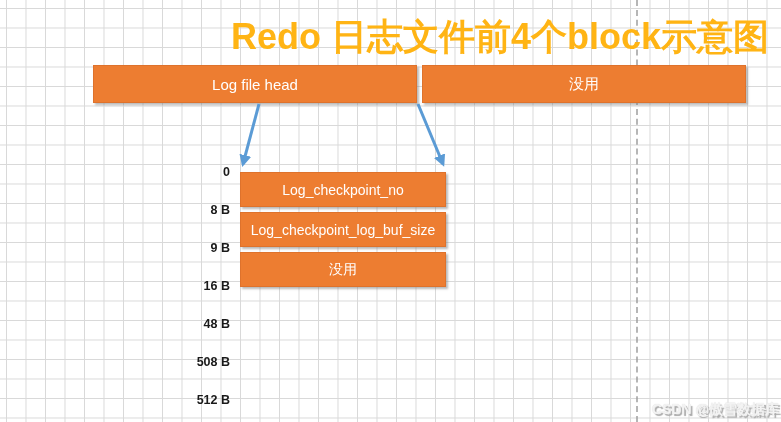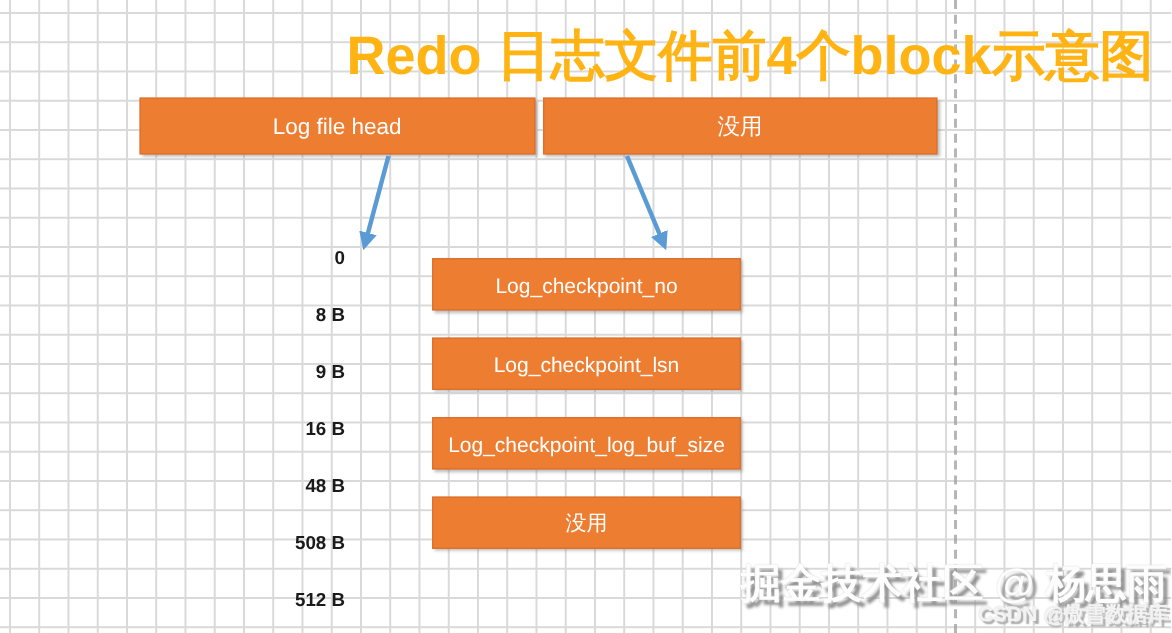--- a/index.html
+++ b/index.html
@@ -19,36 +19,36 @@
     position:absolute;left:636px;top:0;bottom:0;width:0;
     border-left:2px dashed #9e9e9e;
     opacity:.75;
   }
   .diagram-title{
     position:absolute;left:231px;top:13px;
     font-size:36px;font-weight:bold;color:#ffb414;
     white-space:nowrap;letter-spacing:0px;
   }
   .top-row{
-    position:absolute;left:93px;top:65px;width:532px;height:38px;
+    position:absolute;left:93px;top:65px;width:653px;height:38px;
     display:flex;gap:5px;
   }
   .block{
     background:#ed7d31;
     color:#ffffff;
     display:flex;align-items:center;justify-content:center;
     box-shadow:1.5px 1.5px 2px rgba(130,130,130,.55);
     border:1px solid rgba(210,105,40,.55);
     box-sizing:border-box;
   }
   .top-row .block{flex:1;font-size:15px;}
   .arrow-layer{position:absolute;left:0;top:0;pointer-events:none;}
   .stack{
     position:absolute;left:240px;top:172px;width:206px;
-    display:flex;flex-direction:column;gap:18px;padding-left:48px;
+    display:flex;flex-direction:column;gap:5px;
   }
   .stack .block{height:35px;font-size:14px;flex:none;}
   .offset-label{
     position:absolute;width:60px;left:170px;
     text-align:right;
     font-size:12.5px;font-weight:bold;color:#1a1a1a;
     line-height:16px;white-space:nowrap;
   }
   .wm-primary{
     position:absolute;right:3px;top:371px;
@@ -89,34 +89,30 @@
     </defs>
     <line x1="259" y1="104" x2="243" y2="164" stroke="#5b9bd5" stroke-width="3" marker-end="url(#arrowhead)"></line>
     <line x1="418" y1="104" x2="443" y2="164" stroke="#5b9bd5" stroke-width="3" marker-end="url(#arrowhead)"></line>
   </svg>
 
   <div class="stack">
     <div class="block">
       <span>Log_checkpoint_no</span>
     </div>
     <div class="block">
-      <span>Log_checkpoint_lsn</span>
-    </div>
-    <div class="block">
       <span>Log_checkpoint_log_buf_size</span>
     </div>
     <div class="block">
       <span>没用</span>
     </div>
   </div>
 
   <div class="offset-label" style="top:164px">0</div>
   <div class="offset-label" style="top:202px">8 B</div>
   <div class="offset-label" style="top:240px">9 B</div>
   <div class="offset-label" style="top:278px">16 B</div>
   <div class="offset-label" style="top:316px">48 B</div>
   <div class="offset-label" style="top:354px">508 B</div>
   <div class="offset-label" style="top:392px">512 B</div>
 
-  <div class="wm-primary">掘金技术社区 @ 杨思雨</div>
   <div class="wm-secondary">CSDN @傲雪数据库</div>
 
 </div>
 
 </body></html>

